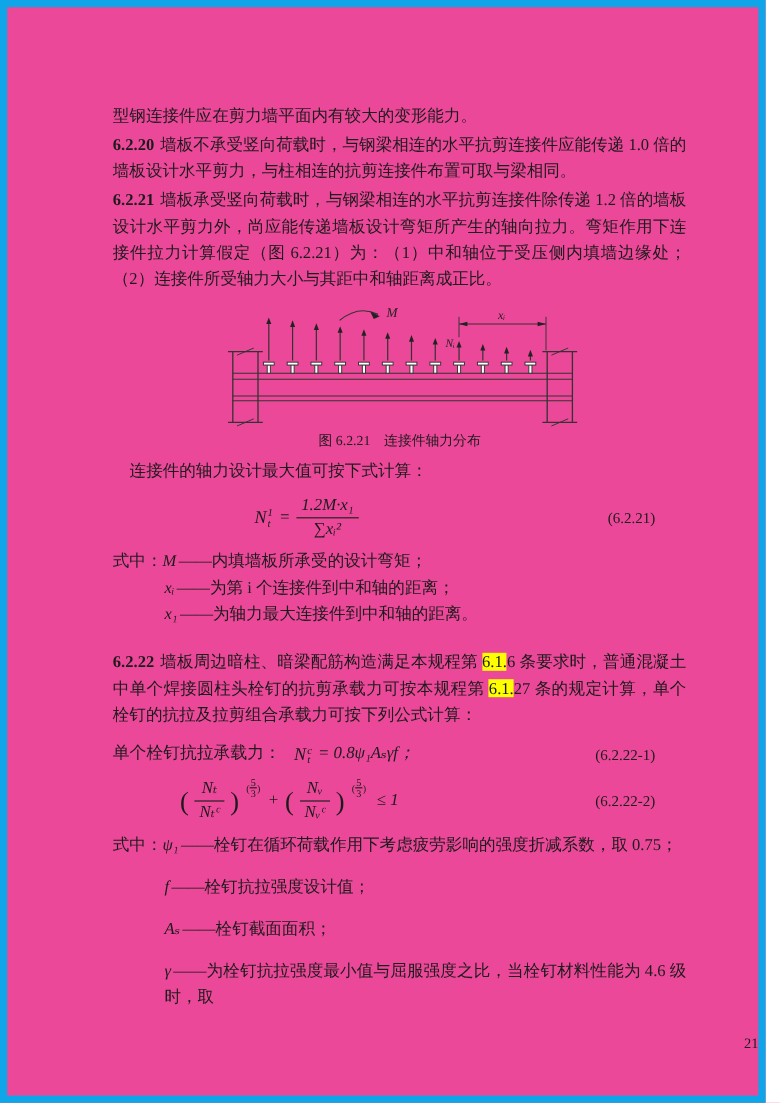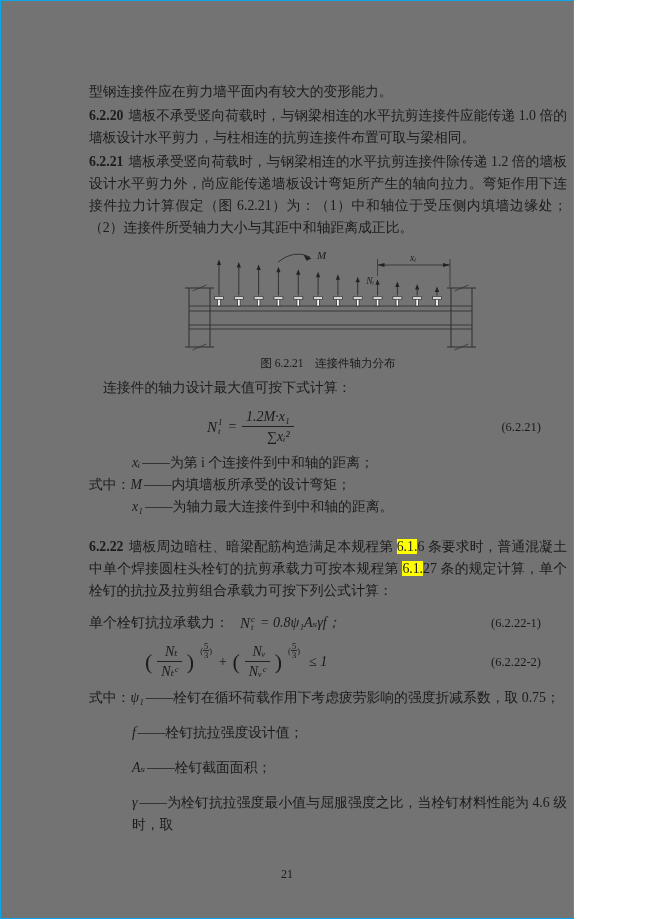--- a/index.html
+++ b/index.html
@@ -1,62 +1,62 @@
 <!DOCTYPE html>
 <html><head>
 <meta charset="utf-8">
 <style>
   *{box-sizing:border-box}
   html,body{margin:0;padding:0}
   body{width:650px;height:919px;background:#ffffff;color:#1b1b1b;
        font-family:"Liberation Serif","DejaVu Serif",serif;}
-  .page{position:relative;width:574px;height:919px;background:#737373;
-        border:1px solid #0ea5e9;overflow:hidden}
+  .page{position:relative;width:638px;height:919px;background:#ec4899;
+        border:6px solid #0ea5e9;overflow:hidden}
   .content{position:absolute;left:88px;top:78px;width:478px;
            font-size:13.8px;line-height:22px;text-align:justify}
   p{margin:0}
   .para{margin-top:2px}
   .secnum{font-weight:bold;margin-right:5px}
   .hl{background:#ffff00}
   
   .fig{margin:6px 0 0}
   .fig svg{display:block;margin:0 auto}
   .caption{text-align:center;font-size:11.5px;line-height:16px;margin:2px 0 0}
   
   .eq-lead{padding-left:14px;margin-top:6px}
   .eq{position:relative;margin-top:8px;margin-bottom:6px}
   .eq-body{display:inline-flex;align-items:center;gap:5px;font-style:italic;font-size:14px}
   .eq-label{font-style:normal;margin-right:6px}
   .eq-num{position:absolute;right:26px;top:50%;transform:translateY(-50%);
           font-size:12.5px;font-style:normal}
   .ind-eq1{margin-left:118px}
   .ind-eq2a{}
   .ind-eq2b{margin-left:56px}
-  .frac{display:inline-flex;flex-direction:column;text-align:right;line-height:19px}
+  .frac{display:inline-flex;flex-direction:column;text-align:center;line-height:19px}
   .frac .num{border-bottom:1px solid #222;padding:0 4px}
   .frac .den{padding:0 4px}
   .nss{display:inline-flex;align-items:center}
   .nss .base{font-size:15px}
   .nss .stack{display:inline-flex;flex-direction:column;font-size:9px;line-height:8.5px;
               margin-left:1px;text-align:left}
   .expwrap{display:inline-flex;align-items:center;font-size:8.5px;line-height:8px;
            font-style:normal;transform:translateY(-11px);margin:0 1px}
   .mfrac{display:inline-flex;flex-direction:column;text-align:center}
   .mfrac .mn{border-bottom:1px solid #222;padding:0 1px}
   .bp{font-size:22px;font-style:normal;font-weight:400;line-height:1}
   .leq{margin-left:3px}
   
   .where{margin-top:6px}
   .where-line{min-height:22px}
   .where-line .term{font-style:italic;margin-right:2px}
   .indent{padding-left:43px}
   .gap{margin-top:13px}
   .s6222{margin-top:18px}
   .eqa-row{margin-top:10px}
-  .pageno{position:absolute;bottom:36px;left:0;width:100%;text-align:center;
+  .pageno{position:absolute;bottom:36px;left:0;width:100%;text-align:right;
           font-size:12px}
 </style>
 </head>
 <body>
 
 <div class="page">
   <div class="content">
 
     <p class="para"><span>型钢连接件应在剪力墙平面内有较大的变形能力。</span></p>
 
@@ -158,22 +158,22 @@
         <span>=</span>
         <span class="frac">
             <span class="num">1.2M·x₁</span>
             <span class="den">∑xᵢ²</span>
           </span>
       </span>
       <span class="eq-num">(6.2.21)</span>
     </div>
 
     <div class="where">
+      <div class="where-line"><span>式中：</span><span class="term">M</span><span>——内填墙板所承受的设计弯矩；</span></div>
       <div class="where-line indent"><span class="term">xᵢ</span><span>——为第 i 个连接件到中和轴的距离；</span></div>
-      <div class="where-line"><span>式中：</span><span class="term">M</span><span>——内填墙板所承受的设计弯矩；</span></div>
       <div class="where-line indent"><span class="term">x₁</span><span>——为轴力最大连接件到中和轴的距离。</span></div>
     </div>
 
     <p class="para s6222"><b class="secnum">6.2.22</b><span><span>墙板周边暗柱、暗梁配筋构造满足本规程第 </span><span class="hl">6.1.</span><span>6 条要求时，普通混凝土中单个焊接圆柱头栓钉的抗剪承载力可按本规程第 </span><span class="hl">6.1.</span><span>27 条的规定计算，单个栓钉的抗拉及拉剪组合承载力可按下列公式计算：</span></span></p>
 
     <div class="eq eqa-row">
       <span class="eq-body ind-eq2a">
         <span class="eq-label">单个栓钉抗拉承载力：</span>
         <span class="nss">
             <span class="base">N</span>

